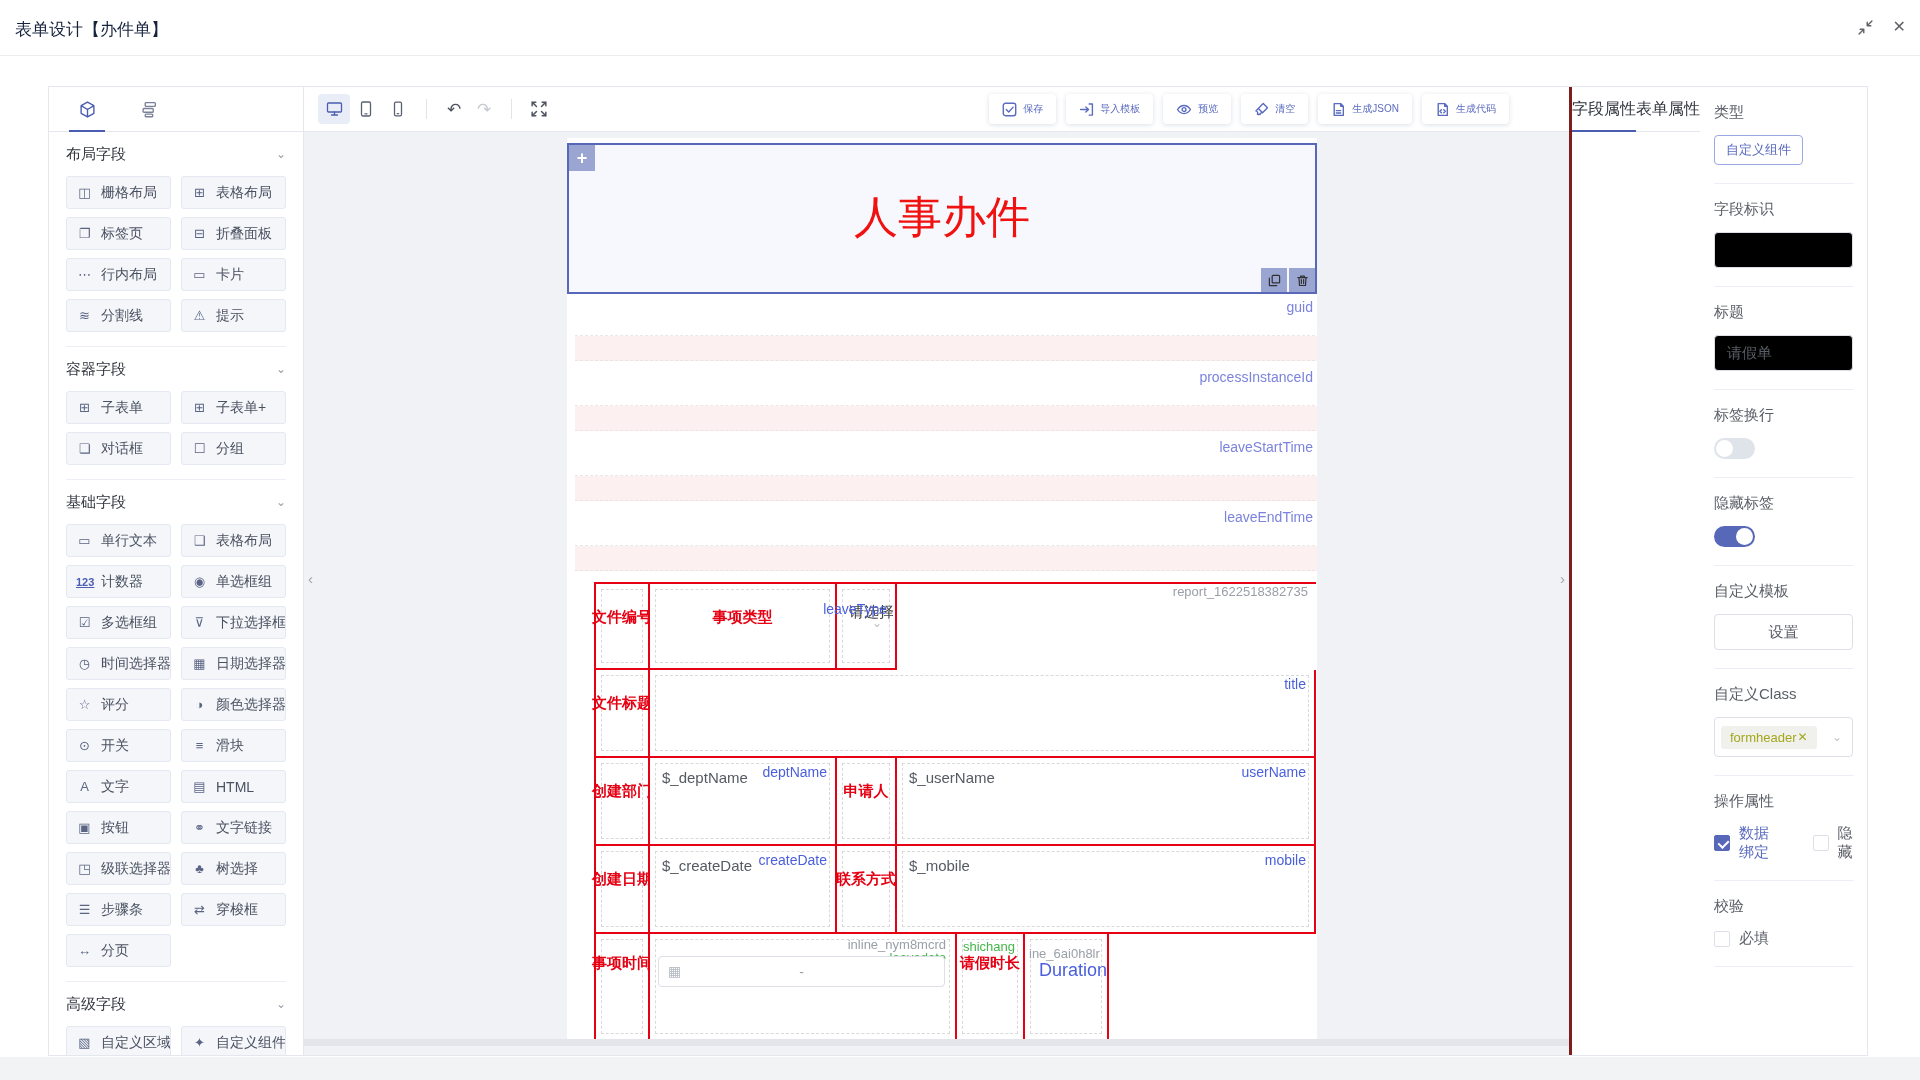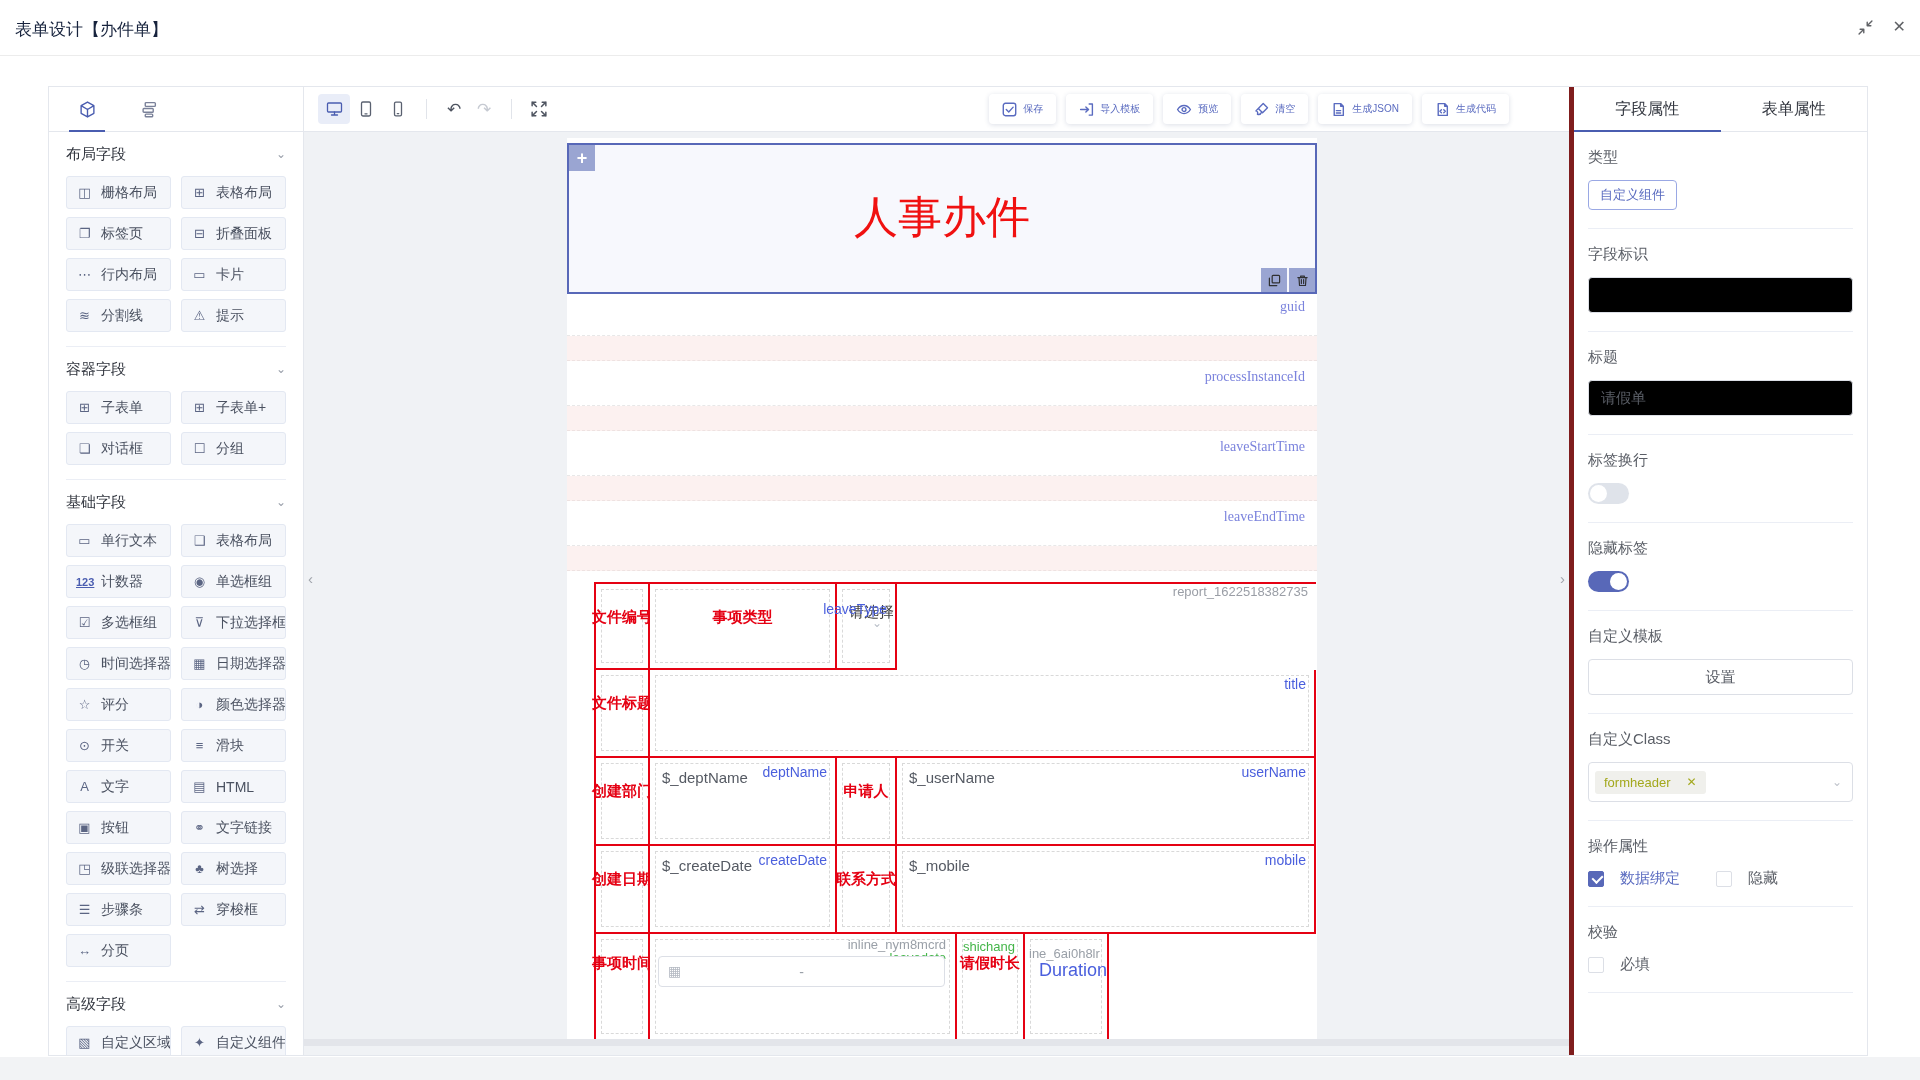--- a/index.html
+++ b/index.html
@@ -54,21 +54,21 @@
   .page { position:absolute; left:263px; top:6px; width:750px; height:901px; background:#fff; overflow:hidden; }
 
   
   .tblock { position:absolute; left:0; top:5px; width:750px; height:151px; border:2px solid #5868b8; background:#f7f8fd; cursor:move; }
   .form-title { width:100%; height:147px; line-height:143px; text-align:center; font-size:44px; color:#f01111; }
   .move-handle { position:absolute; left:0; top:0; width:26px; height:26px; background:#9aa5d2; color:#fff; display:flex; align-items:center; justify-content:center; font-size:18px; font-weight:bold; cursor:move; }
   .block-actions { position:absolute; right:0; bottom:0; display:flex; gap:2px; }
   .block-actions .ba { width:26px; height:24px; background:#9aa5d2; display:flex; align-items:center; justify-content:center; cursor:pointer; }
 
   
-  .hidden-rows { position:absolute; left:0; top:158px; width:750px;font-family:Liberation Serif, serif; }
+  .hidden-rows { position:absolute; left:8px; top:158px; width:750px; }
   .hrow { margin-bottom:5px; }
   .hrow .hwhite { height:40px; border-bottom:1px dashed #e8e8e8; text-align:right; padding:3px 12px 0 0; font-size:14px; color:#7b83dd; }
   .hrow .hpink { height:25px; background:#fcf1f0; border-bottom:1px dashed #eee2e1; }
 
   
   .rtable { position:absolute; left:27px; top:444px; width:722px; }
   .report-label { position:absolute; right:9px; top:446px; font-size:13px; color:#9a9ea6; z-index:3; }
   .trow { display:grid; grid-template-columns:54px 187px 60px 419px; border-left:2px solid #e50113; height:88px; }
   .trow:first-child { border-top:2px solid #e50113; }
   .trow .tcell { border-right:2px solid #e50113; border-bottom:2px solid #e50113; position:relative; background:#fff; }
@@ -88,40 +88,40 @@
   .range-input .cal { position:absolute; left:9px; top:7px; color:#b4b9c2; font-size:14px; line-height:14px; }
   .range-input .dash-sep { position:absolute; left:0; right:0; top:7px; text-align:center; color:#9aa0a8; font-size:14px; }
   .lab-top1 { position:absolute; right:9px; top:3px; font-size:13px; color:#9aa0a8; }
   .lab-top2 { position:absolute; right:9px; top:16px; font-size:13px; color:#44b549; }
   .overlap-green { position:absolute; left:6px; top:5px; font-size:13px; color:#44b549; z-index:2; }
   .lbl-red.tight { padding-top:14px; }
   .cell4-l1 { position:absolute; left:4px; top:12px; font-size:13px; color:#9aa0a8; white-space:nowrap; }
   .cell4-l2 { position:absolute; left:14px; top:26px; font-size:18px; color:#4a5fdd; }
 
   
-  .props { width:298px; border-left:5px solid #7f1d1d; display:flex; flex-direction:column; overflow:hidden; background:#fff; }
+  .props { width:298px; border-left:3px solid #7f1d1d; display:flex; flex-direction:row; overflow:hidden; background:#fff; }
   .props-tabs { height:45px; min-height:45px; border-bottom:1px solid #e4e7ed; display:flex; }
   .prtab { flex:1; display:flex; align-items:center; justify-content:center; font-size:16px; color:#32363f; cursor:pointer; position:relative; }
   .prtab.active::after { content:""; position:absolute; left:0; right:0; bottom:-1px; height:2px; background:#4a5db0; }
   .props-body { flex:1; overflow:hidden; padding:0 14px; }
   .pgroup { border-bottom:1px solid #ebeef5; padding:16px 0 18px; }
   .pglabel { font-size:15px; color:#5a5e66; margin-bottom:13px; }
   .ptag { display:inline-block; font-size:13px; color:#5a6bc0; border:1px solid #9aa8e4; border-radius:4px; padding:5px 11px; background:#fff; }
   .pinput { width:100%; height:36px; border:1px solid #dcdfe6; border-radius:4px; font-size:15px; color:#5a5e66; padding:0 12px; outline:none; font-family:inherit; background:#000000; }
   .toggle { width:41px; height:21px; border-radius:11px; background:#dfe3ea; position:relative; cursor:pointer; }
   .toggle .knob { position:absolute; top:2px; left:2px; width:17px; height:17px; border-radius:50%; background:#fff; }
   .toggle.on { background:#5868b8; }
   .toggle.on .knob { left:auto; right:2px; }
   .pbtn { width:100%; height:36px; border:1px solid #dcdfe6; border-radius:4px; background:#fff; font-size:15px; color:#5a5e66; display:flex; align-items:center; justify-content:center; cursor:pointer; }
   .pselect { width:100%; height:40px; border:1px solid #dcdfe6; border-radius:4px; position:relative; display:flex; align-items:center; padding:0 30px 0 6px; }
-  .ctag { background:#f0f0ec; border-radius:3px; padding:4px 9px; font-size:13px; color:#a3a81c; display:flex; align-items:center; gap:16px; }
+  .ctag { background:#f0f0ec; border-radius:3px; padding:4px 9px; font-size:13px; color:#a3a81c; display:flex; align-items:center; gap:1px; }
   .ctag .x { cursor:pointer; font-size:12px; }
   .pselect .chev { position:absolute; right:10px; color:#c0c4cc; font-size:12px; }
   .cbrow { display:flex; gap:36px; align-items:center; }
-  .cb { display:flex; align-items:center; gap:16px; font-size:15px; color:#5a5e66; cursor:pointer; }
+  .cb { display:flex; align-items:center; gap:9px; font-size:15px; color:#5a5e66; cursor:pointer; }
   .cbbox { width:16px; height:16px; border:1px solid #dcdfe6; border-radius:2px; background:#fff; position:relative; flex:none; }
   .cb.checked .cbbox { background:#5868b8; border-color:#5868b8; }
   .cb.checked .cbbox::after { content:""; position:absolute; left:4.5px; top:1.5px; width:5px; height:8px; border:solid #fff; border-width:0 2px 2px 0; transform:rotate(45deg); }
   .cb.checked .cblabel { color:#5a6bc0; }
 
   svg.oicon { stroke:currentColor; fill:none; stroke-width:1.3; stroke-linecap:round; stroke-linejoin:round; }
 </style>
 </head>
 <body>
 

